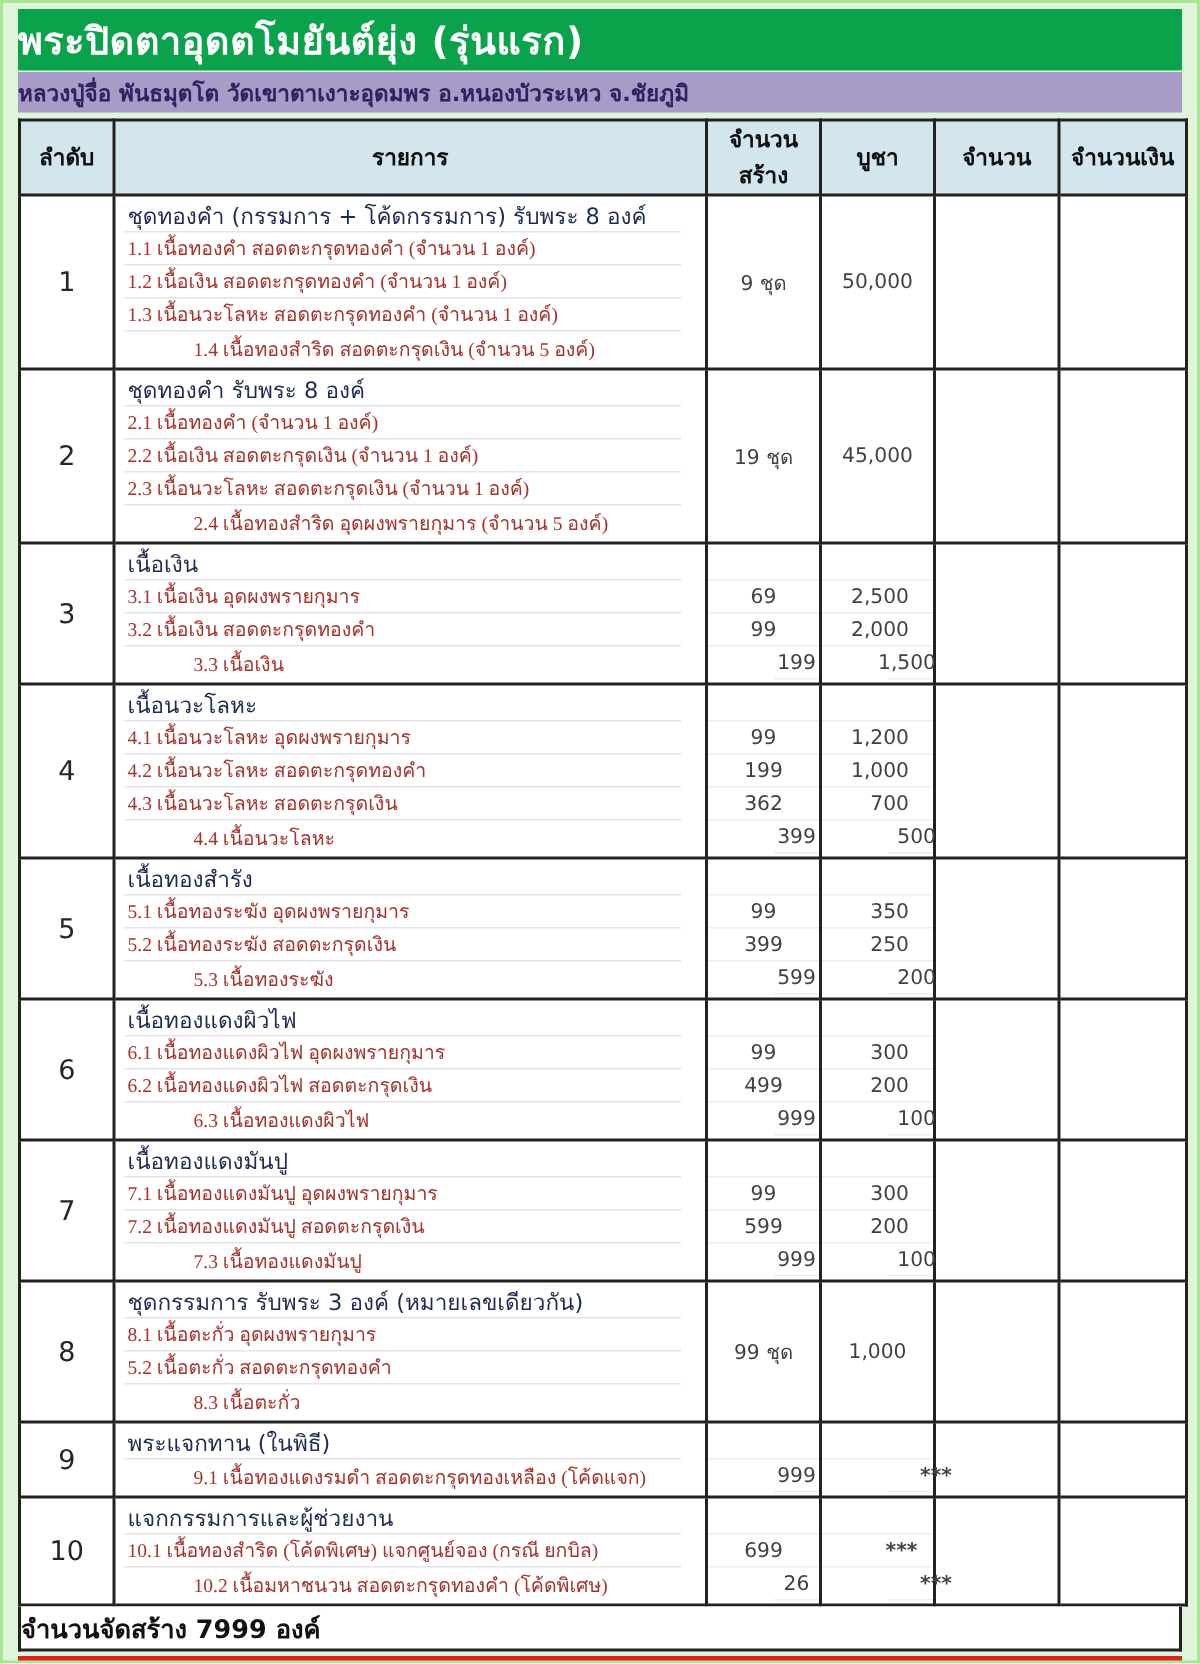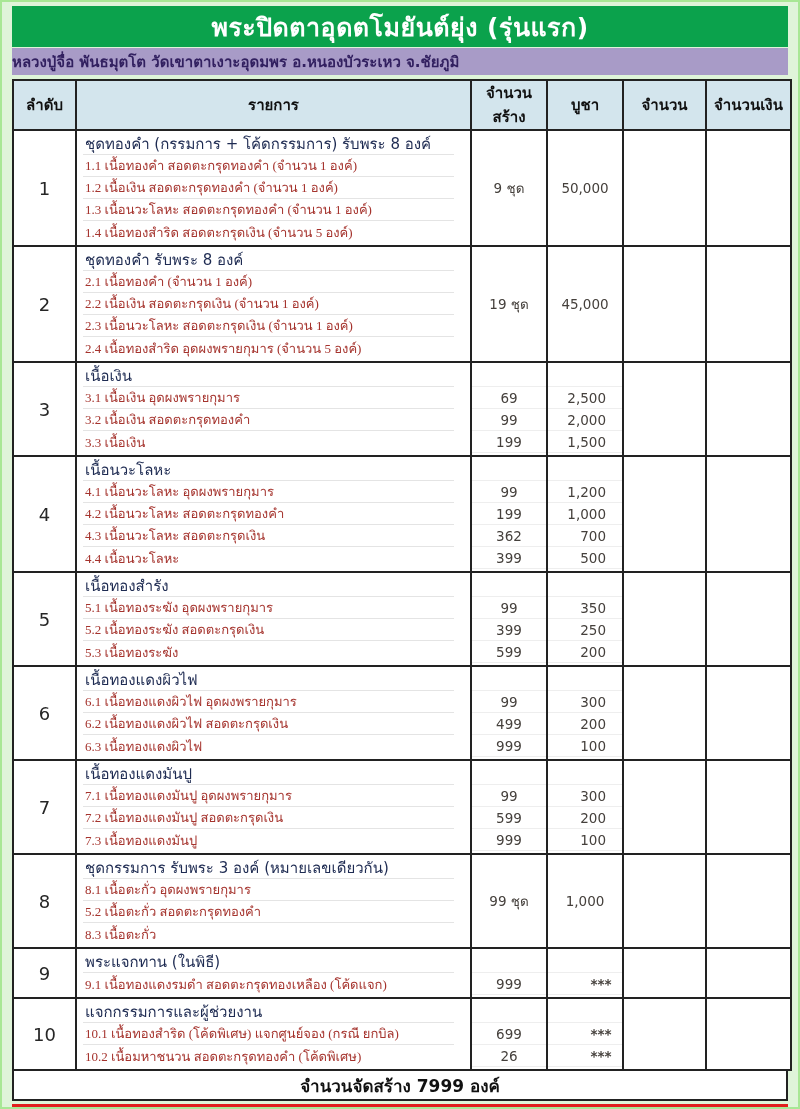--- a/index.html
+++ b/index.html
@@ -3,46 +3,46 @@
 <meta charset="utf-8">
 <style>
   * { margin:0; padding:0; box-sizing:border-box; }
   body { font-family:"DejaVu Sans", sans-serif; background:#ffffff; }
   .page {
     width:800px; height:1109px; background:#dff4d9;
     border:2px solid #a8e795; padding:4px 10px 0 10px; overflow:hidden;
   }
   .title-bar {
     height:41px; background:#0ba24c; color:#ffffff;
-    display:flex; align-items:center; justify-content:center;
+    display:flex; align-items:center; 
     font-size:25px; font-weight:bold; letter-spacing:.5px;
   }
   .subtitle-bar {
     height:27px; background:#a89bc7; color:#322060; margin-top:1px;
     display:flex; align-items:center; justify-content:flex-start;
     font-size:15px; font-weight:bold;
   }
   table { width:778px; border-collapse:collapse; table-layout:fixed; background:#fff; margin-top:4px; }
   th { background:#d3e5ed; border:2px solid #222; font-size:15px; height:31px; color:#101010; font-weight:bold; }
   td { border:2px solid #222; vertical-align:top; background:#fff; padding:0; }
   td.cell-no { text-align:center; vertical-align:middle; font-size:18px; color:#262626; }
   td.items { padding:2px 16px 2px 6px; }
   .line { height:22px; display:flex; align-items:center; font-size:13px; border-bottom:1px solid #e4e4e4; }
   td.items .line { padding-left:2px; }
-  .line:last-child { border-bottom:none; }
+  .line:last-child { border-bottom:none;margin-left:44px; }
   .line.hdr { color:#1e2b52; font-size:15px; }
   .line.sub { color:#a5332d;font-family:Liberation Serif, serif; }
   td.stack { padding:2px 0; }
   td.stack .line { justify-content:center; color:#45403c; font-size:13.5px; border-bottom:1px solid #eee; }
   td.stack .line.price { justify-content:flex-end; padding-right:16px;padding-left:32px; }
   td.stack .line.star { justify-content:center; font-weight:bold; padding-right:0; }
   td.single { vertical-align:middle; text-align:center; font-size:13.5px; color:#45403c;border-radius:14px; }
   .total-line {
     height:30px; background:#ffffff; border:2px solid #222; border-top:none;
-    display:flex; align-items:center; justify-content:center;
+    display:flex; align-items:center; justify-content:flex-start;
     font-size:17px; font-weight:bold; color:#111;
   }
   .red-bar {
     height:26px; background:#e11d1d; color:#ffffff; margin-top:3px;
     display:flex; align-items:center; justify-content:space-between;
     font-size:13.5px; font-weight:bold; padding:0 8px;
   }
 </style>
 </head>
 <body>

